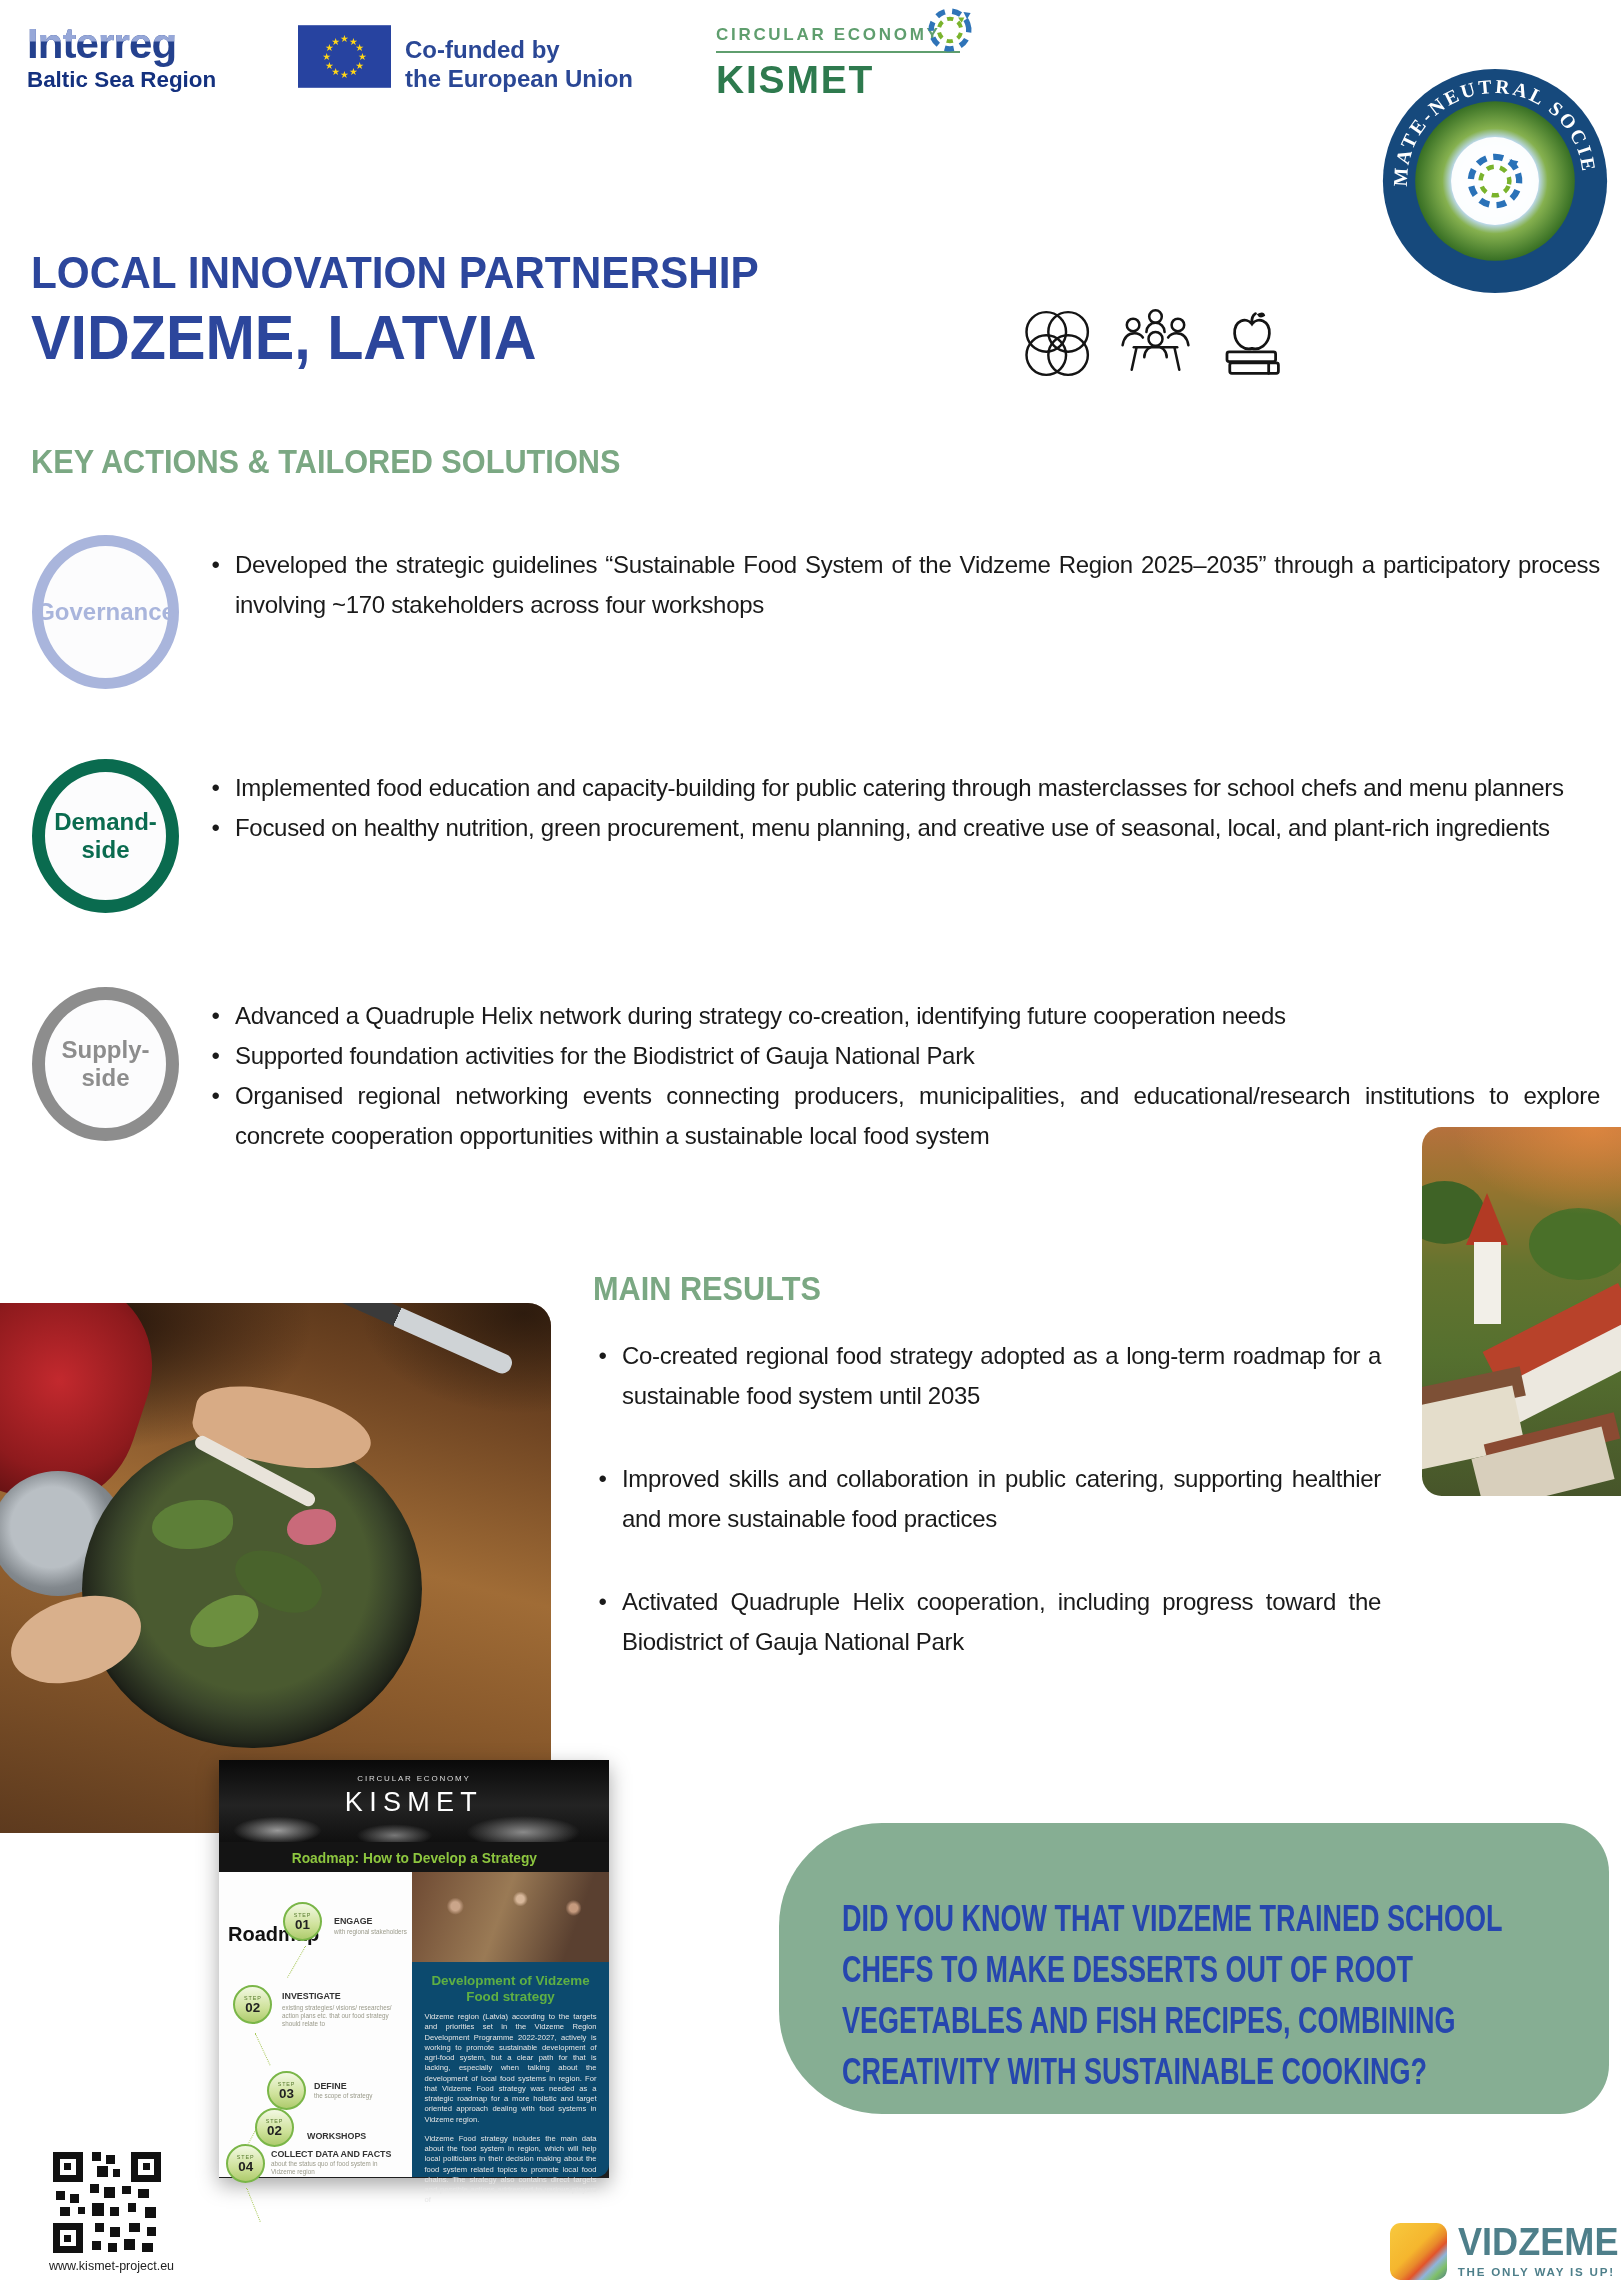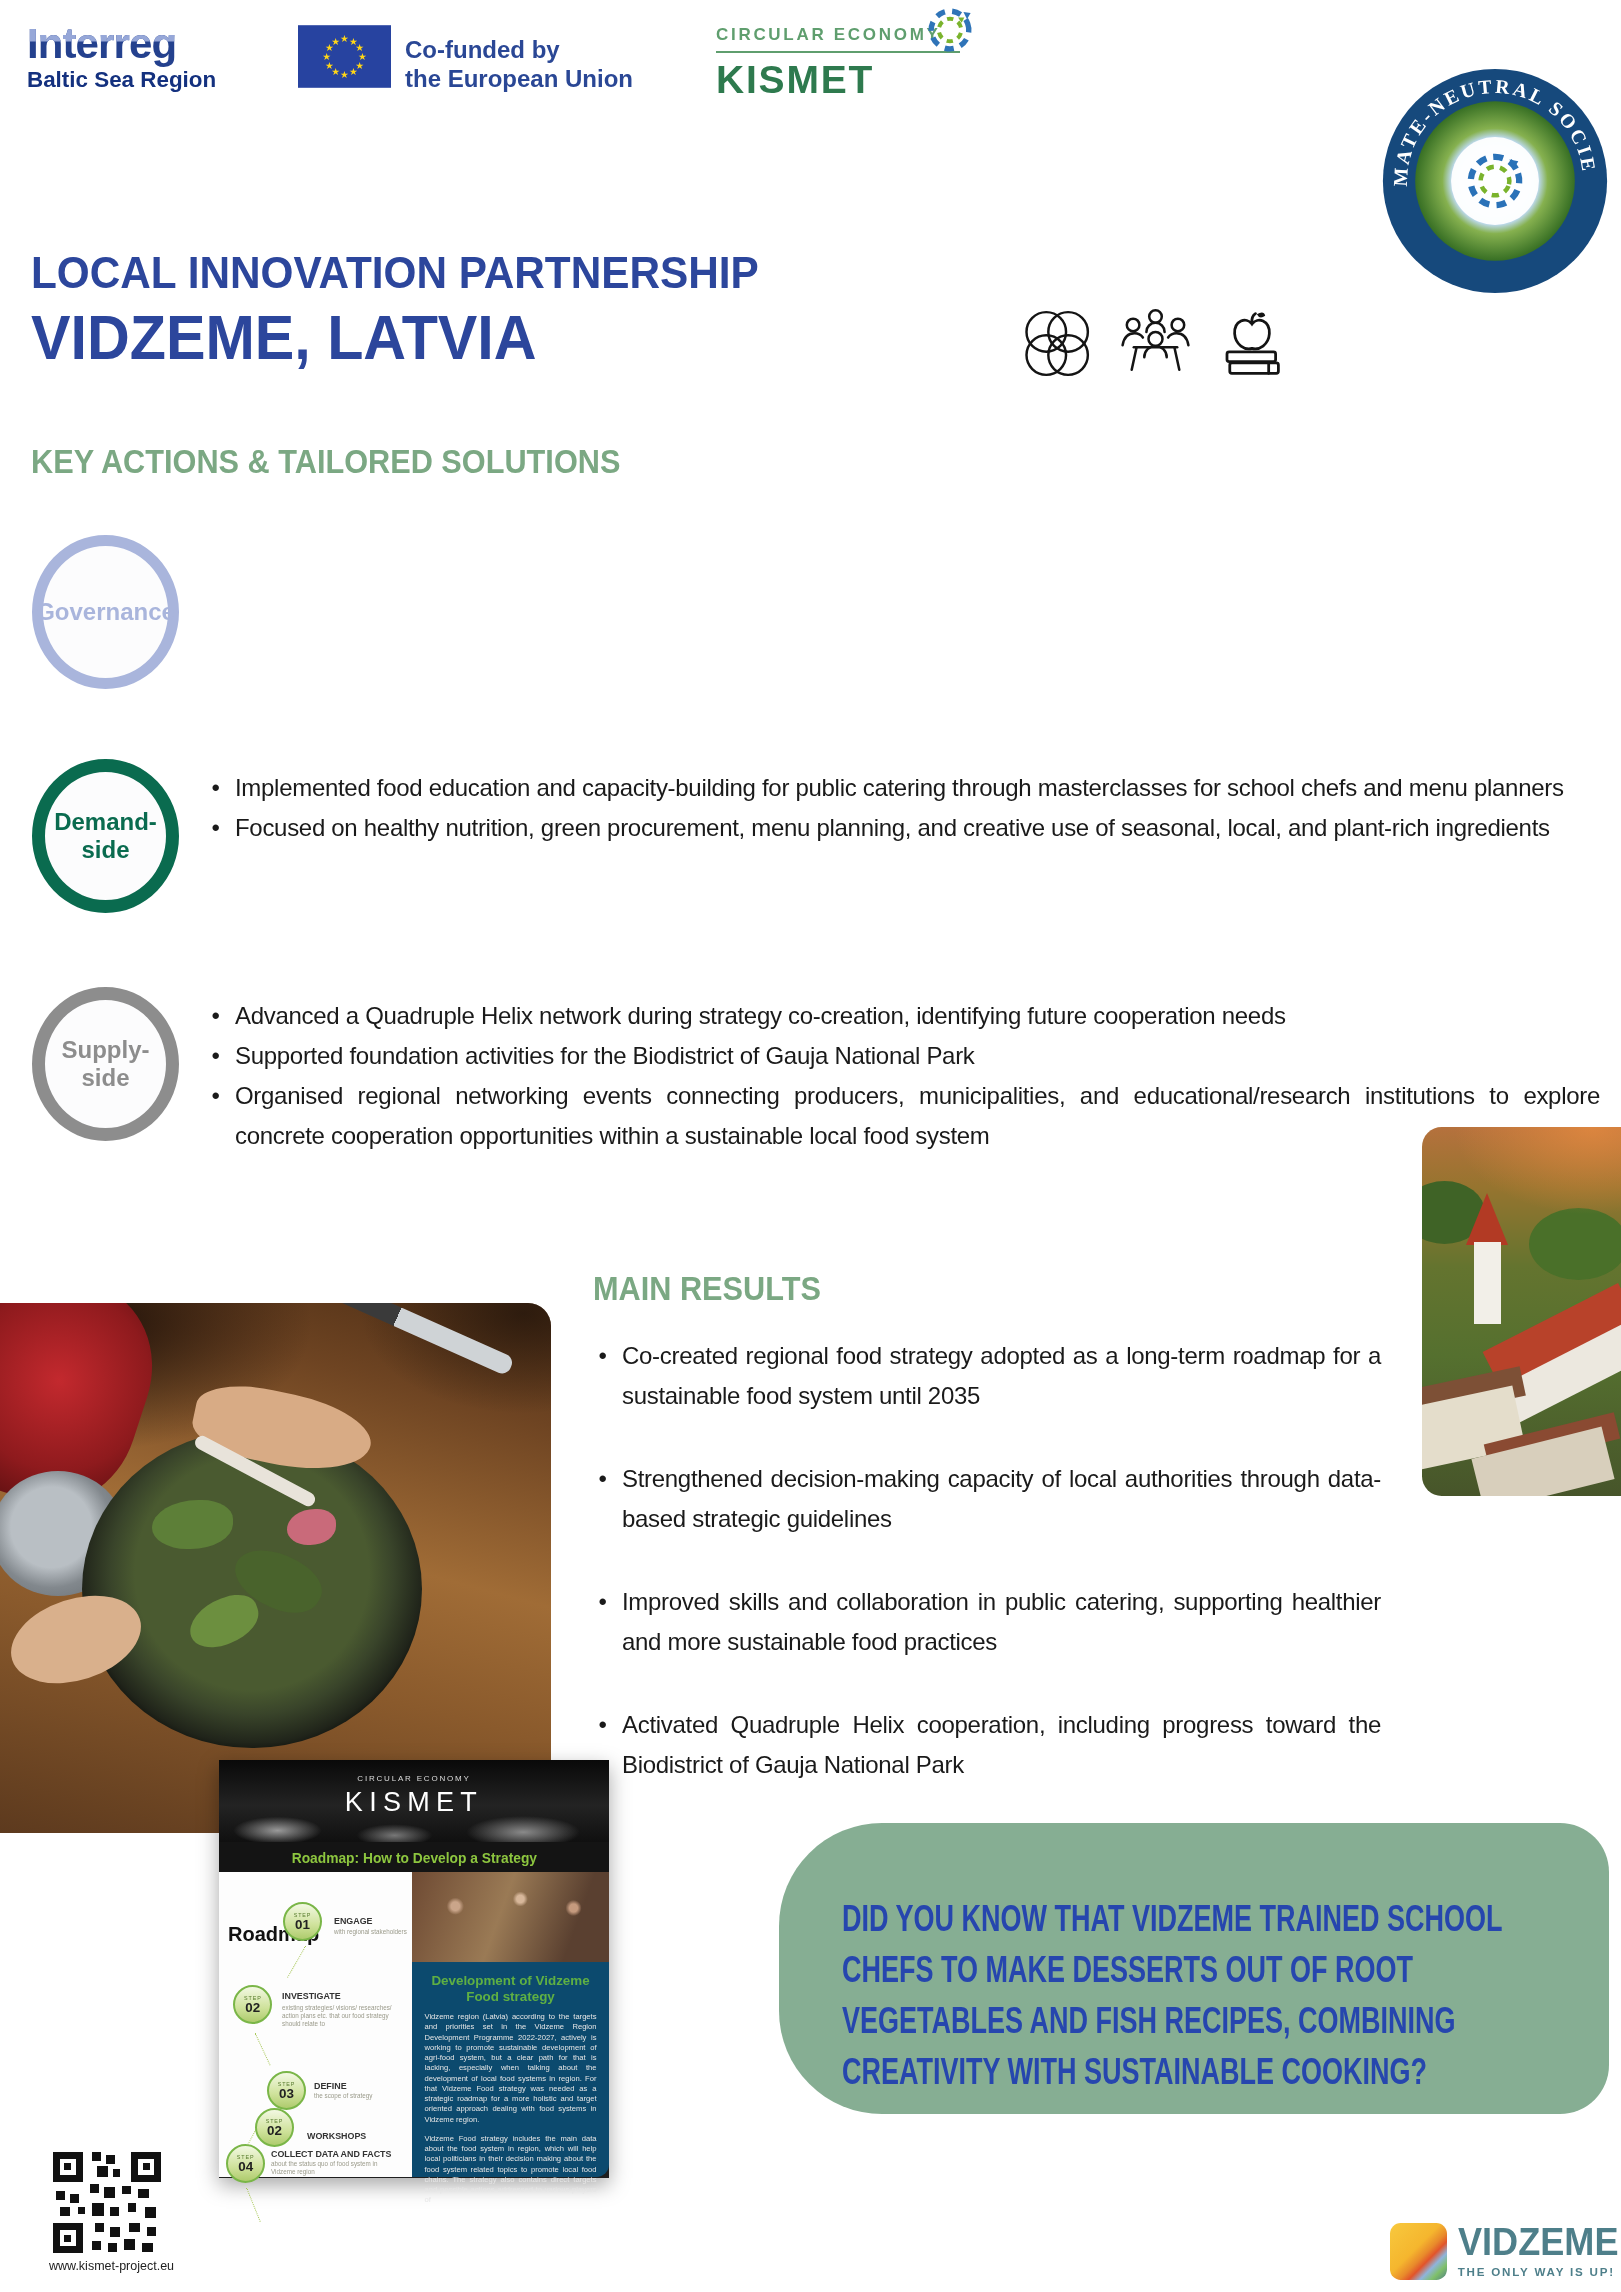--- a/index.html
+++ b/index.html
@@ -250,20 +250,21 @@
     </svg>
   </span>
 </div>
 
 <div class="abs h-green key-heading">KEY ACTIONS &amp; TAILORED SOLUTIONS</div>
 
 <div class="abs ring ring-gov">
   <span>Governance</span>
 </div>
 <ul class="abs bullets b-gov">
+  <li>Developed the strategic guidelines “Sustainable Food System of the Vidzeme Region 2025–2035” through a participatory process involving ~170 stakeholders across four workshops</li>
 </ul>
 
 <div class="abs ring ring-dem">
   <span>Demand-side</span>
 </div>
 <ul class="abs bullets b-dem">
   <li>Implemented food education and capacity-building for public catering through masterclasses for school chefs and menu planners</li>
   <li>Focused on healthy nutrition, green procurement, menu planning, and creative use of seasonal, local, and plant-rich ingredients</li>
 </ul>
 
@@ -287,21 +288,20 @@
   <span class="pt-nave"></span>
   <span class="pt-b1r"></span>
   <span class="pt-b1"></span>
   <span class="pt-b2r"></span>
   <span class="pt-b2"></span>
 </div>
 
 <div class="abs results-heading h-green">MAIN RESULTS</div>
 <ul class="abs bullets b-res">
   <li>Co-created regional food strategy adopted as a long-term roadmap for a sustainable food system until 2035</li>
-  <li>Strengthened decision-making capacity of local authorities through data-based strategic guidelines</li>
   <li>Improved skills and collaboration in public catering, supporting healthier and more sustainable food practices</li>
   <li>Activated Quadruple Helix cooperation, including progress toward the Biodistrict of Gauja National Park</li>
 </ul>
 
 <div class="abs photo-food">
   <span class="pf-shadow"></span>
   <span class="pf-pot-red"></span>
   <span class="pf-knife"></span>
   <span class="pf-pan"></span>
   <span class="pf-bowl"></span>

